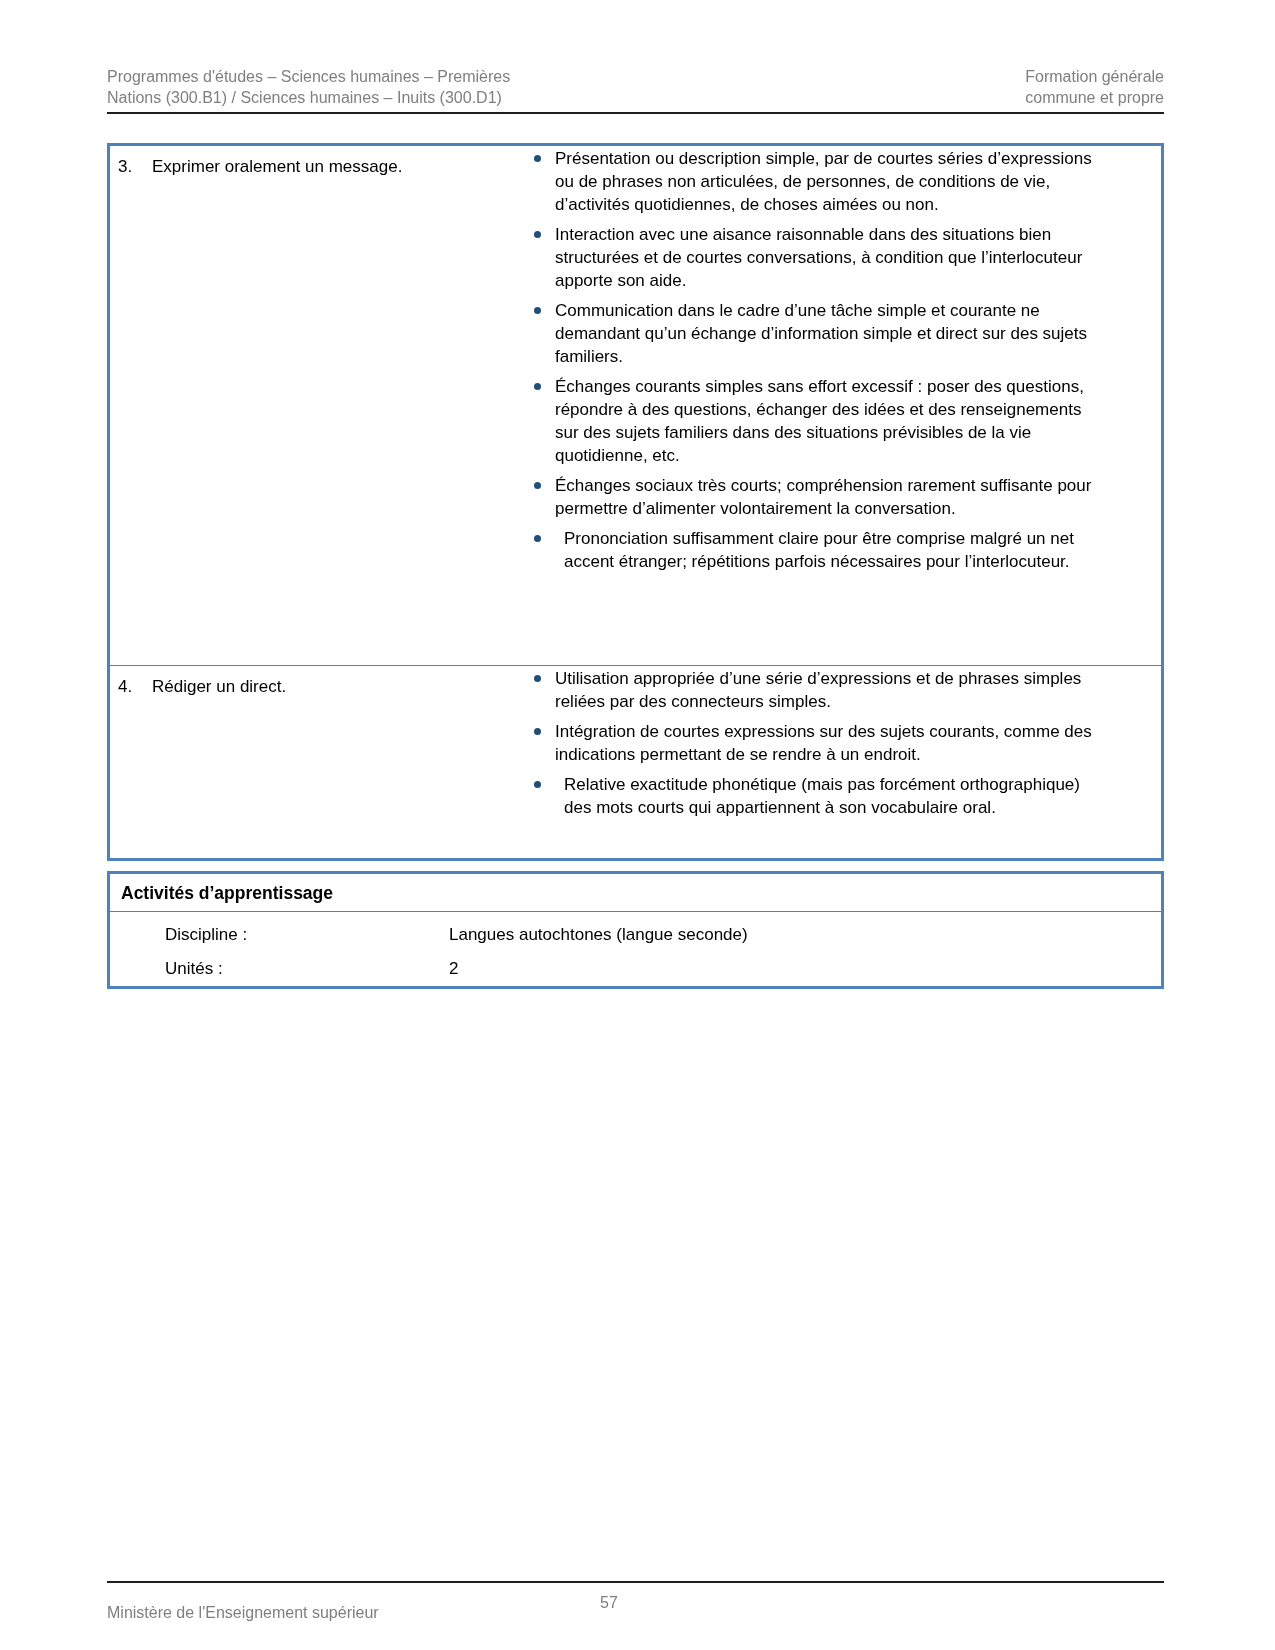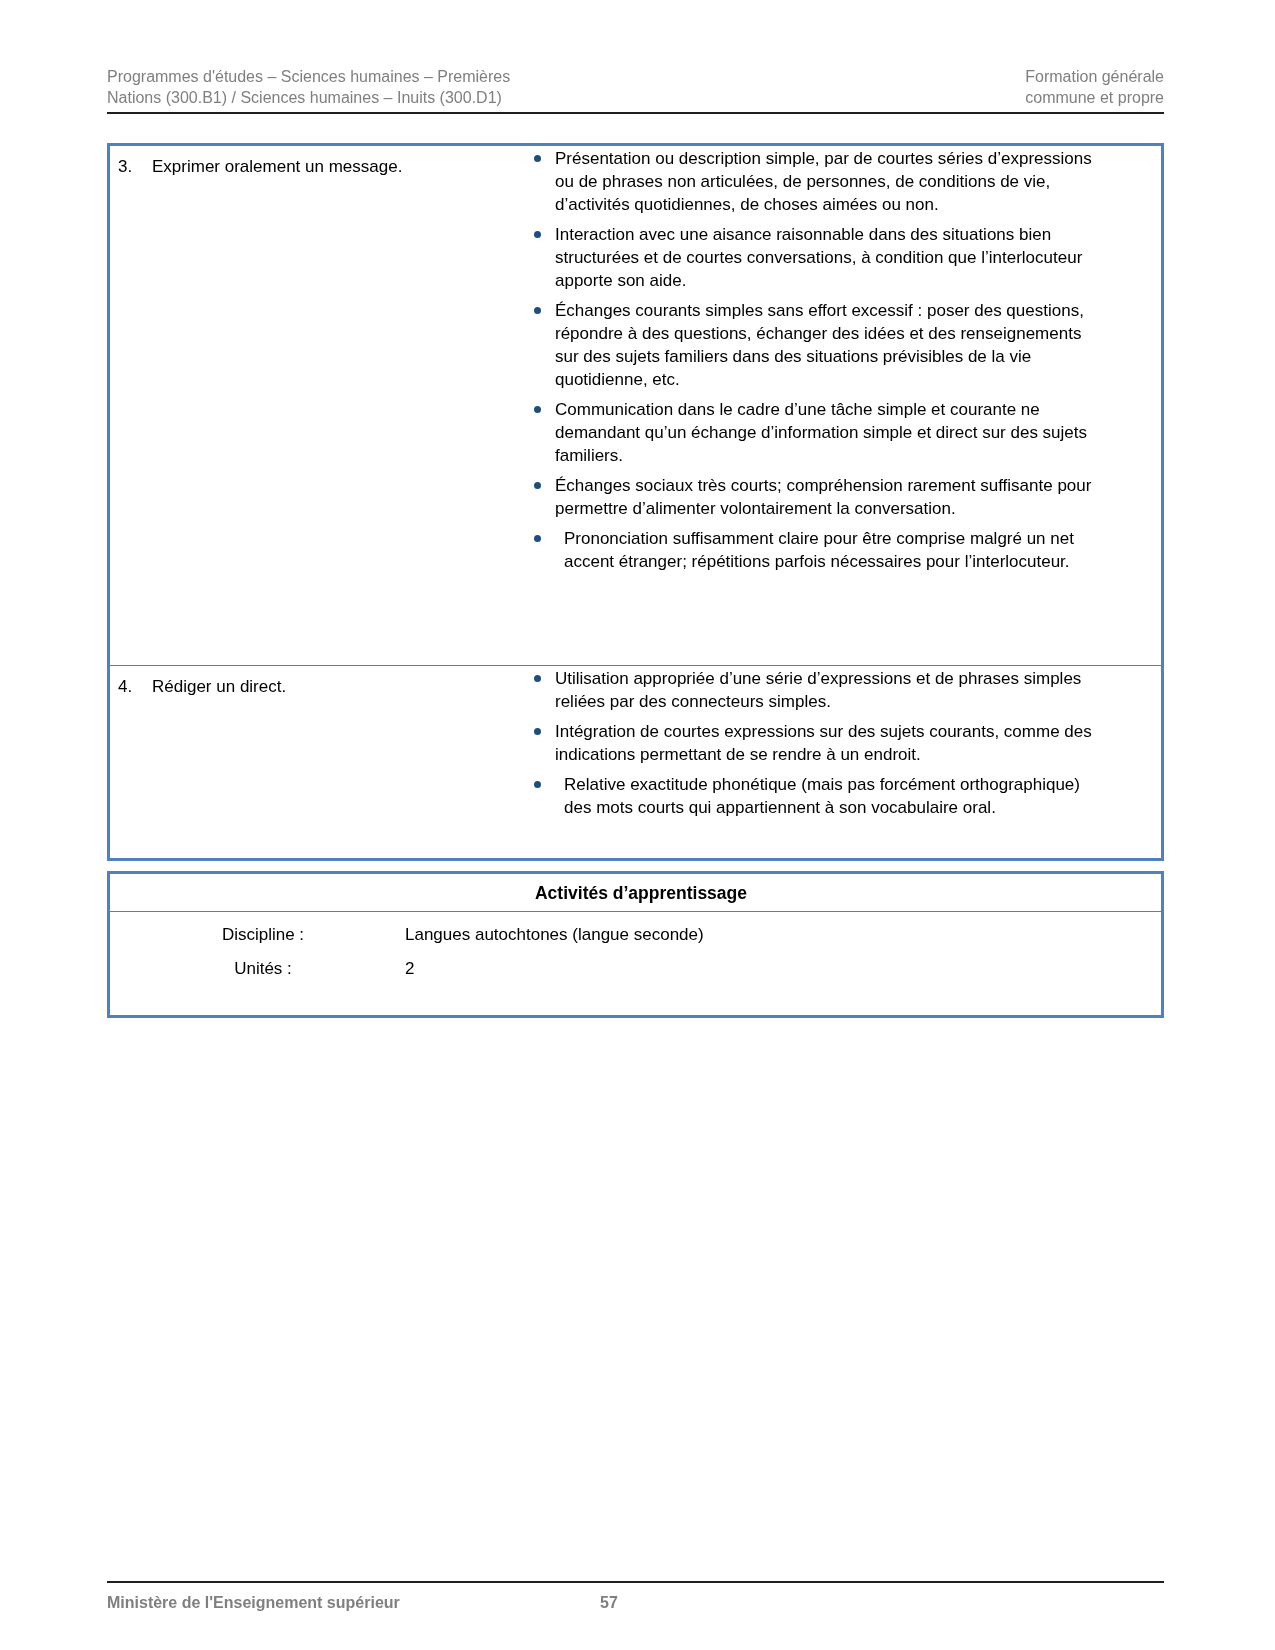--- a/index.html
+++ b/index.html
@@ -45,38 +45,37 @@
   .crit { display: flex; margin-bottom: 7px; }
   .dot {
     flex: 0 0 7px; width: 7px; height: 7px; border-radius: 50%;
     background: var(--navy, #1f4e79);
     margin: 8px 0 0 21px;
   }
   .crit-text { margin-left: 14px; }
   .crit.indent .crit-text { margin-left: 23px; }
 
   
-  #activities-table { top: 871px; height: 147px; font-size: 17px; line-height: 23px; text-align: center; }
+  #activities-table { top: 871px; height: 118px; font-size: 17px; line-height: 23px; }
   .act-title {
     font-weight: bold; font-size: 17.5px;
     padding: 8px 0 6px 11px;
     border-bottom: 1.5px solid var(--blue, #4f81bd);
   }
   .act-row { display: flex; padding: 11px 0 0 11px; }
-  .act-label { flex: 0 0 284px; }
+  .act-label { flex: 0 0 284px; margin-left: 44px; }
 
   
   #page-footer {
     top: 1581px;
     border-top: 2.5px solid var(--rule, #1f1f1f);
-    padding-top: 10px;
+    padding-top: 20px;
     color: var(--muted, #7f7f7f);
     font-size: 16px; line-height: 20px;
     height: 60px;
-    font-weight: bold;
   }
   .footer-page { position: absolute; left: 493px; top: 10px; }
 </style>
 </head>
 <body>
 
 <header id="page-header" class="abs">
   <div>
     <div>Programmes d'études – Sciences humaines – Premières</div>
     <div>Nations (300.B1) / Sciences humaines – Inuits (300.D1)</div>
@@ -98,25 +97,25 @@
       <div class="crit">
         <span class="dot"></span>
         <span class="crit-text">Présentation ou description simple, par de courtes séries d’expressions ou de phrases non articulées, de personnes, de conditions de vie, d’activités quotidiennes, de choses aimées ou non.</span>
       </div>
       <div class="crit">
         <span class="dot"></span>
         <span class="crit-text">Interaction avec une aisance raisonnable dans des situations bien structurées et de courtes conversations, à condition que l’interlocuteur apporte son aide.</span>
       </div>
       <div class="crit">
         <span class="dot"></span>
-        <span class="crit-text">Échanges courants simples sans effort excessif : poser des questions, répondre à des questions, échanger des idées et des renseignements sur des sujets familiers dans des situations prévisibles de la vie quotidienne, etc.</span>
+        <span class="crit-text">Communication dans le cadre d’une tâche simple et courante ne demandant qu’un échange d’information simple et direct sur des sujets familiers.</span>
       </div>
       <div class="crit">
         <span class="dot"></span>
-        <span class="crit-text">Communication dans le cadre d’une tâche simple et courante ne demandant qu’un échange d’information simple et direct sur des sujets familiers.</span>
+        <span class="crit-text">Échanges courants simples sans effort excessif : poser des questions, répondre à des questions, échanger des idées et des renseignements sur des sujets familiers dans des situations prévisibles de la vie quotidienne, etc.</span>
       </div>
       <div class="crit">
         <span class="dot"></span>
         <span class="crit-text">Échanges sociaux très courts; compréhension rarement suffisante pour permettre d’alimenter volontairement la conversation.</span>
       </div>
       <div class="crit indent">
         <span class="dot"></span>
         <span class="crit-text">Prononciation suffisamment claire pour être comprise malgré un net accent étranger; répétitions parfois nécessaires pour l’interlocuteur.</span>
       </div>
     </div>

